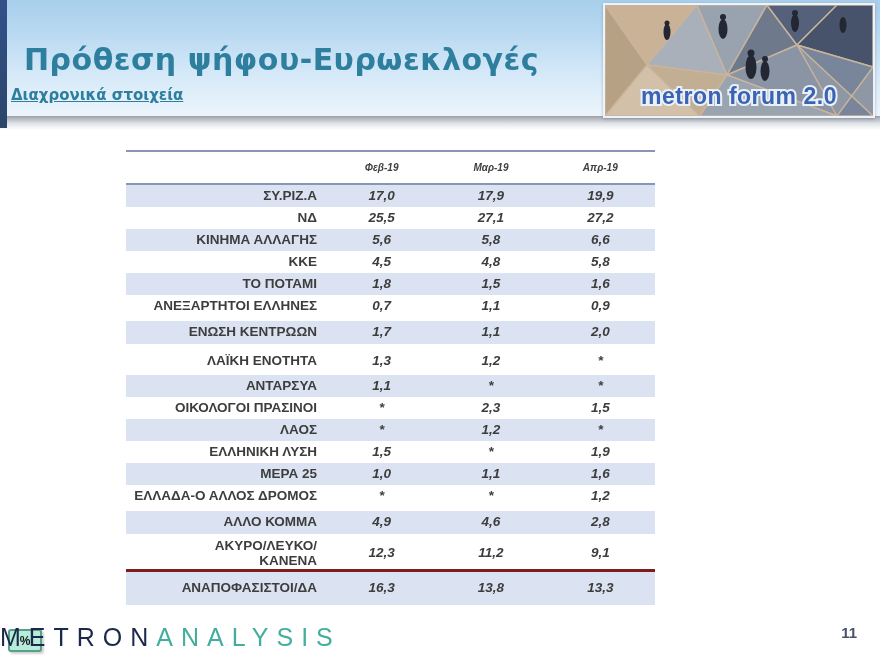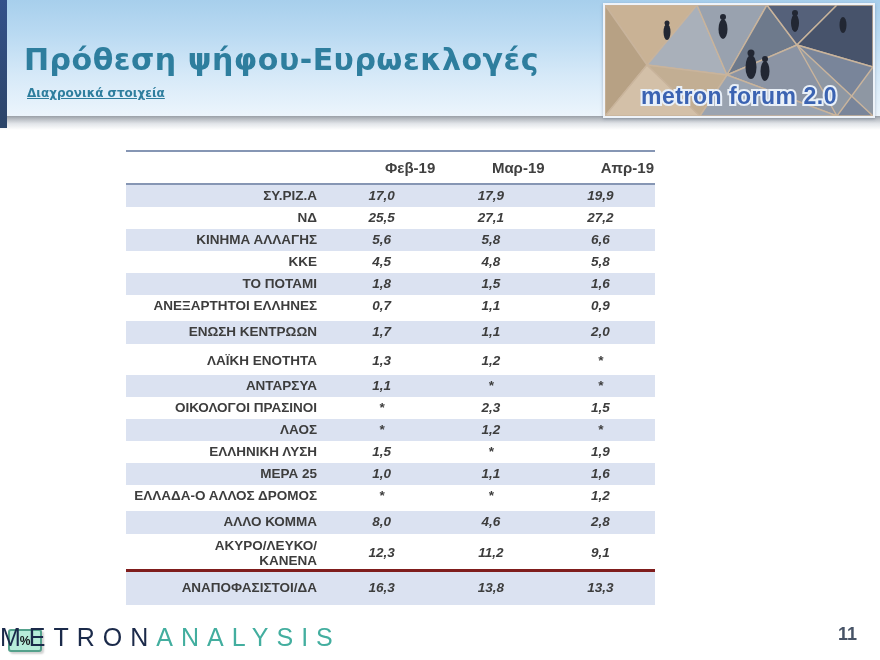--- a/index.html
+++ b/index.html
@@ -22,37 +22,37 @@
   }
   .slide-title {
     position:absolute; left:24px; top:42px;
     font-family:"DejaVu Sans", sans-serif;
     font-size:30px; font-weight:bold; color:#2e7e9e; letter-spacing:0.5px;
     white-space:nowrap;
   }
   .slide-subtitle {
     position:absolute; left:11px; top:86px;
     font-family:"DejaVu Sans", sans-serif;
-    font-size:12px; font-weight:bold; color:#2e7e9e;
-    text-decoration:underline; white-space:nowrap;margin-left:16px;
+    font-size:15px; font-weight:bold; color:#2e7e9e;
+    text-decoration:underline; white-space:nowrap;
   }
   .forum-img {
     position:absolute; top:3px; right:5px; width:268px; height:111px;
     border:2px solid #eef3f9; box-shadow:0 1px 3px rgba(60,80,110,.35);
   }
   .forum-img svg { display:block; }
   
   .table-wrap { position:absolute; left:126px; top:150px; width:529px; }
   table.poll {
     width:100%; border-collapse:collapse; table-layout:fixed;
     border-top:2px solid #8696b4; border-bottom:2px solid #8696b4;
   }
   table.poll thead th {
-    height:29px; font-size:15px; font-weight:bold; color:#404040;
-    text-align:right; vertical-align:middle; border-bottom:2px solid #8696b4;
+    height:29px; font-size:10px; font-weight:bold; color:#404040;
+    text-align:center; vertical-align:middle; border-bottom:2px solid #8696b4;font-style:italic;
   }
   table.poll tbody td {
     height:20px; font-size:13.5px; font-weight:bold; color:#3d3d3d;
     vertical-align:middle; line-height:1.08;
   }
   td.party { text-align:right; padding-right:10px; white-space:pre-line; }
   td.val   { text-align:center;font-style:italic; }
   table.poll tbody tr:nth-child(odd) td { background:#dbe2f1; }
   
   table.poll tbody tr:nth-child(7) td,
@@ -70,21 +70,21 @@
     font-size:12px; font-weight:bold; color:#15181b;
   }
   .footer-logo {
     position:absolute; left:0; top:623px; width:880px; text-align:left;
     font-size:25px; letter-spacing:8px; white-space:nowrap;
   }
   .footer-logo .metron   { color:#1b2a4a; }
   .footer-logo .analysis { color:#43ae9f; }
   .page-num {
     position:absolute; right:23px; top:624px;
-    font-size:18px; font-weight:bold; color:#475366;text-align:right;
+    font-size:15px; font-weight:bold; color:#475366;text-align:right;
   }
 </style>
 </head>
 <body>
 
 <div class="header-banner"></div>
 <div class="header-rule"></div>
 <div class="left-strip"></div>
 
 <div class="slide-title">Πρόθεση ψήφου-Ευρωεκλογές</div>
@@ -220,21 +220,21 @@
           <td class="val">1,6</td>
         </tr>
         <tr>
           <td class="party">ΕΛΛΑΔΑ-Ο ΑΛΛΟΣ ΔΡΟΜΟΣ</td>
           <td class="val">*</td>
           <td class="val">*</td>
           <td class="val">1,2</td>
         </tr>
         <tr>
           <td class="party">ΑΛΛΟ ΚΟΜΜΑ</td>
-          <td class="val">8,0</td>
+          <td class="val">4,9</td>
           <td class="val">4,6</td>
           <td class="val">2,8</td>
         </tr>
         <tr>
           <td class="party">ΑΚΥΡΟ/ΛΕΥΚΟ/
 ΚΑΝΕΝΑ</td>
           <td class="val">12,3</td>
           <td class="val">11,2</td>
           <td class="val">9,1</td>
         </tr>

